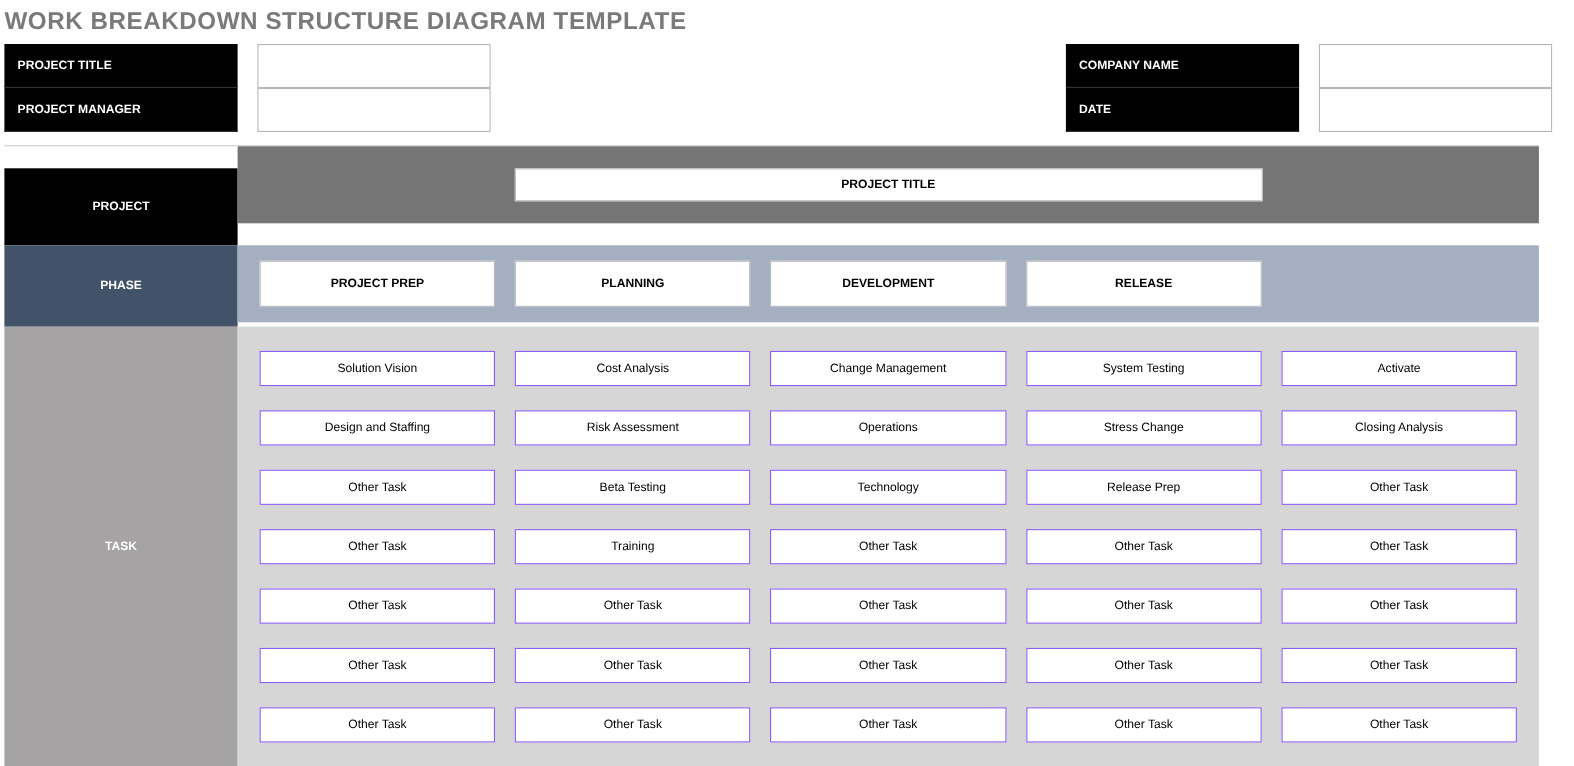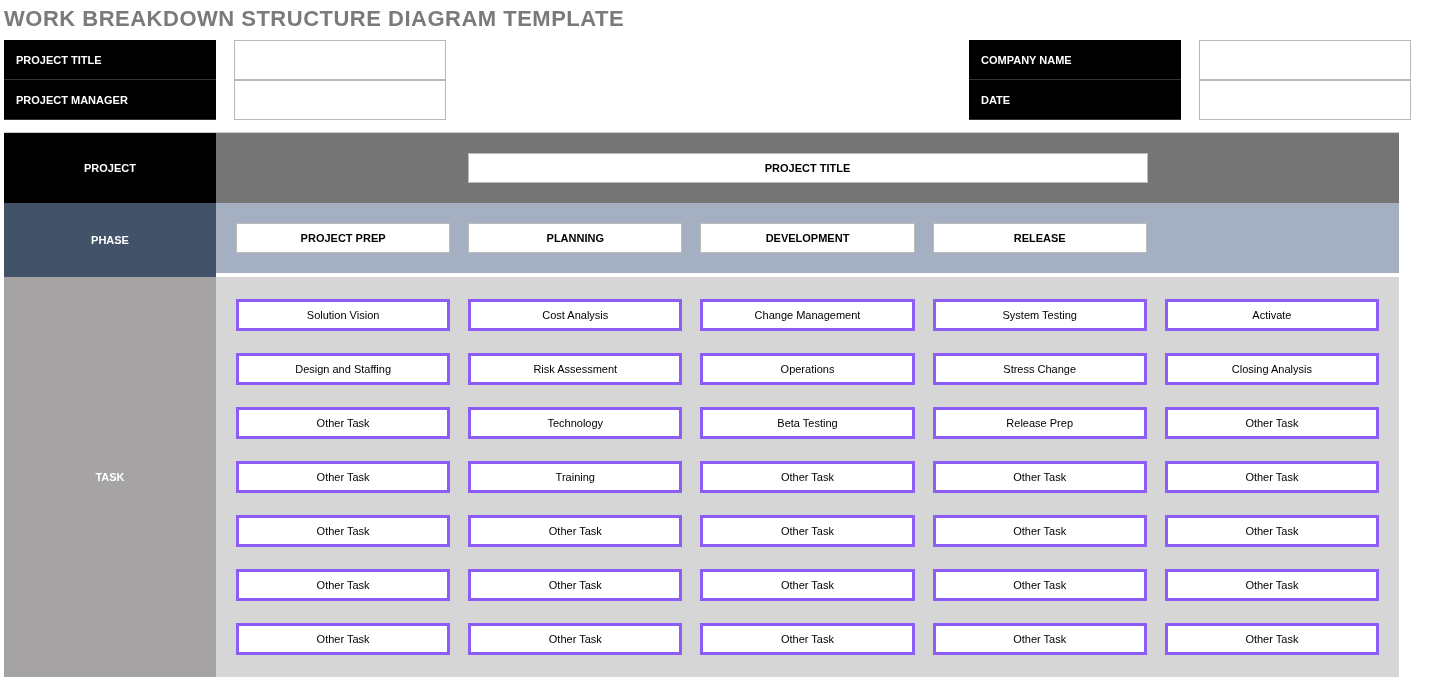--- a/index.html
+++ b/index.html
@@ -53,21 +53,21 @@
   }
   .row-label {
     color: #fff;
     font-size: 11px;
     font-weight: 700;
     display: flex;
     align-items: center;
     justify-content: center;
     text-align: center;
   }
-  .row-label.project { background: #000; height: 70px; }
+  .row-label.project { background: #000; height: 70px; margin-top: 20px; }
   .row-label.phase { background: #415269; height: 74px; }
   .row-label.task { background: #a5a3a3; }
 
   .row-body.project {
     background: #757575;
     display: flex;
     align-items: center;
     justify-content: center;
     padding: 0 20px;
     height: 70px;
@@ -89,39 +89,39 @@
     display: grid;
     grid-template-columns: repeat(5, 1fr);
     gap: 18px;
     padding: 20px;
     height: 70px;
     align-content: center;
   }
   .phase-cell {
     background: #fff;
     border: 1px solid #bbb;
-    height: 30px;
+    height: 42px;
     display: flex;
     align-items: center;
     justify-content: center;
     font-size: 11px;
     font-weight: 700;
     color: #000;
   }
   .row-body.task {
     background: #d6d6d6;
     display: grid;
     grid-template-columns: repeat(5, 1fr);
     column-gap: 18px;
     row-gap: 22px;
     padding: 22px 20px;
   }
   .task-cell {
     background: #fff;
-    border: 3px solid #8b5cf6;
+    border: 1px solid #8b5cf6;
     height: 32px;
     display: flex;
     align-items: center;
     justify-content: center;
     font-size: 11px;
     font-weight: 400;
     color: #000;
   }
 </style>
 </head>
@@ -164,22 +164,22 @@
         <div class="task-cell">Cost Analysis</div>
         <div class="task-cell">Change Management</div>
         <div class="task-cell">System Testing</div>
         <div class="task-cell">Activate</div>
         <div class="task-cell">Design and Staffing</div>
         <div class="task-cell">Risk Assessment</div>
         <div class="task-cell">Operations</div>
         <div class="task-cell">Stress Change</div>
         <div class="task-cell">Closing Analysis</div>
         <div class="task-cell">Other Task</div>
+        <div class="task-cell">Beta Testing</div>
         <div class="task-cell">Technology</div>
-        <div class="task-cell">Beta Testing</div>
         <div class="task-cell">Release Prep</div>
         <div class="task-cell">Other Task</div>
         <div class="task-cell">Other Task</div>
         <div class="task-cell">Training</div>
         <div class="task-cell">Other Task</div>
         <div class="task-cell">Other Task</div>
         <div class="task-cell">Other Task</div>
         <div class="task-cell">Other Task</div>
         <div class="task-cell">Other Task</div>
         <div class="task-cell">Other Task</div>

